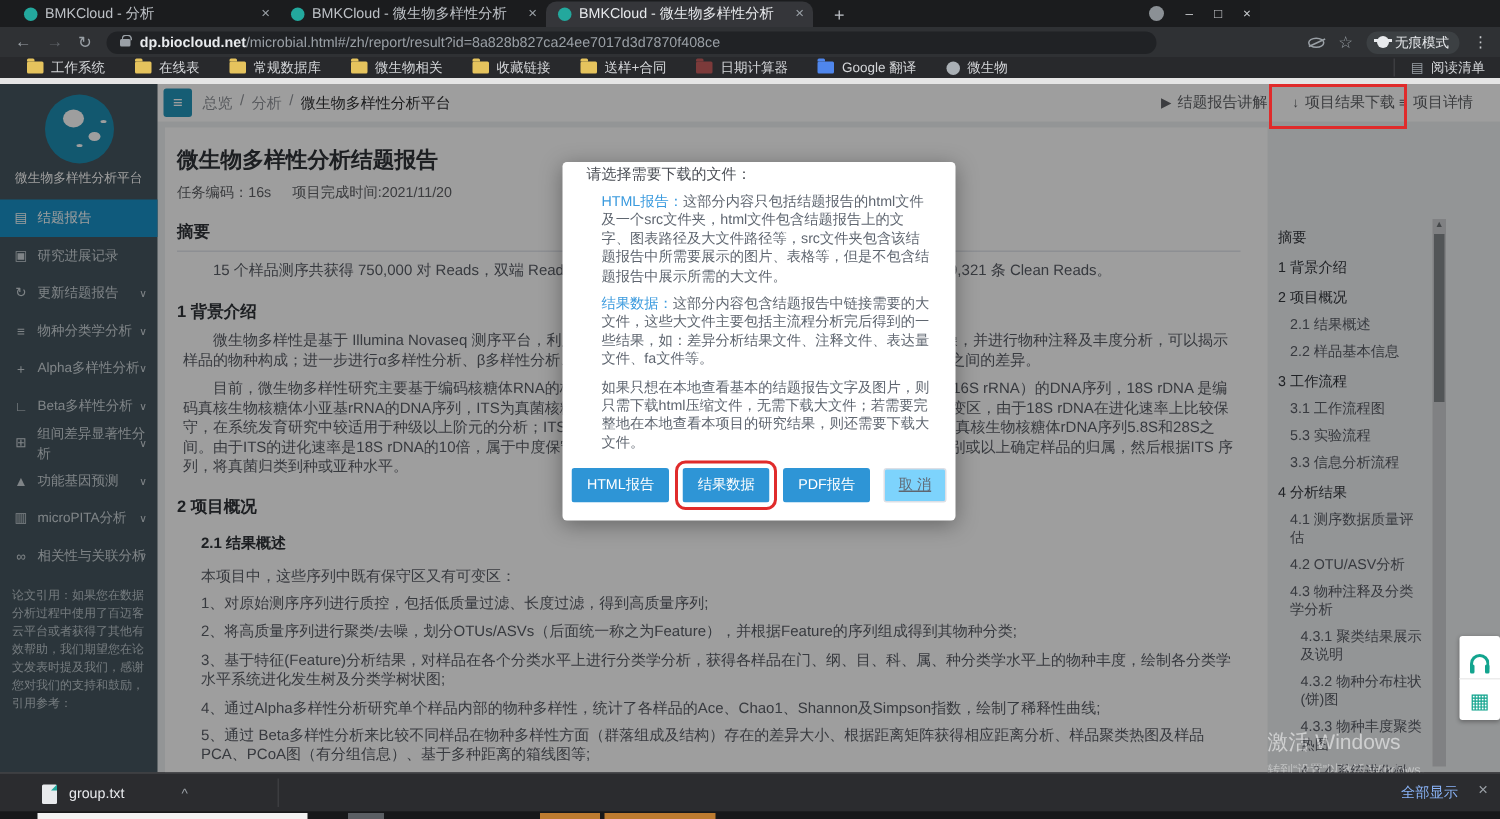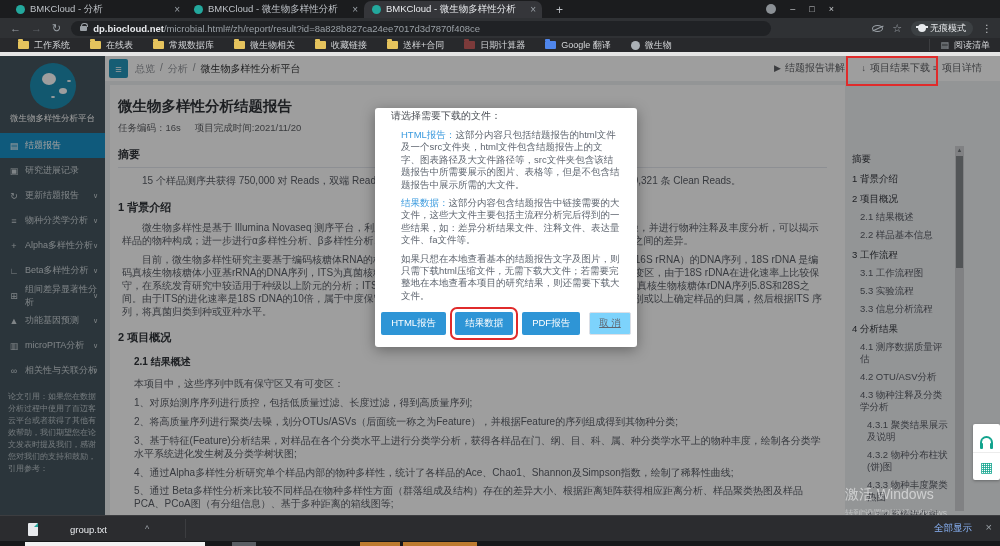--- a/index.html
+++ b/index.html
@@ -115,21 +115,21 @@
   .wm1 { font-size:14px; color:rgba(255,255,255,.55); }
   .wm2 { font-size:8.5px; color:rgba(255,255,255,.42); margin-top:4px; }
 
   .anno1 { position:absolute; left:846px; top:0px; width:92px; height:30px; border:2px solid #e02b2b; z-index:60; }
 
   
   .dlbar { position:absolute; left:0; top:515px; width:1000px; height:26px; background:#2b2c2f; border-top:1px solid #3c3d40; }
   .dlchip { position:absolute; left:28px; top:4px; height:18px; display:flex; align-items:center; gap:8px; }
   .dlicon { width:10px; height:13px; background:#e8eaed; border-radius:1px; position:relative; }
   .dlicon::after { content:""; position:absolute; right:0; top:0; border-style:solid; border-width:0 4px 4px 0; border-color:transparent #23a89d transparent transparent; transform:rotate(90deg); }
-  .dlname { color:#e8eaed; font-size:9.5px;margin-left:24px; }
+  .dlname { color:#e8eaed; font-size:9.5px; }
   .dlcaret { color:#9aa0a6; font-size:9px; margin-left:30px; }
   .dldiv { position:absolute; left:185px; top:3px; bottom:3px; width:1px; background:#3c3d40; }
   .showall { position:absolute; right:28px; top:6px; color:#8ab4f8; font-size:9.5px; }
   .dlclose { position:absolute; right:8px; top:5px; color:#9aa0a6; font-size:11px; }
 
   
   .sliver { position:absolute; left:0; top:541px; width:1000px; height:5px; background:#17181a; }
   .sl-w { position:absolute; left:25px; top:1px; width:180px; height:4px; background:#f2f2f2; }
   .sl-g { position:absolute; left:232px; top:1px; width:24px; height:4px; background:#5a5e63; }
   .sl-o1 { position:absolute; left:360px; top:1px; width:40px; height:4px; background:#bd7b2f; }

